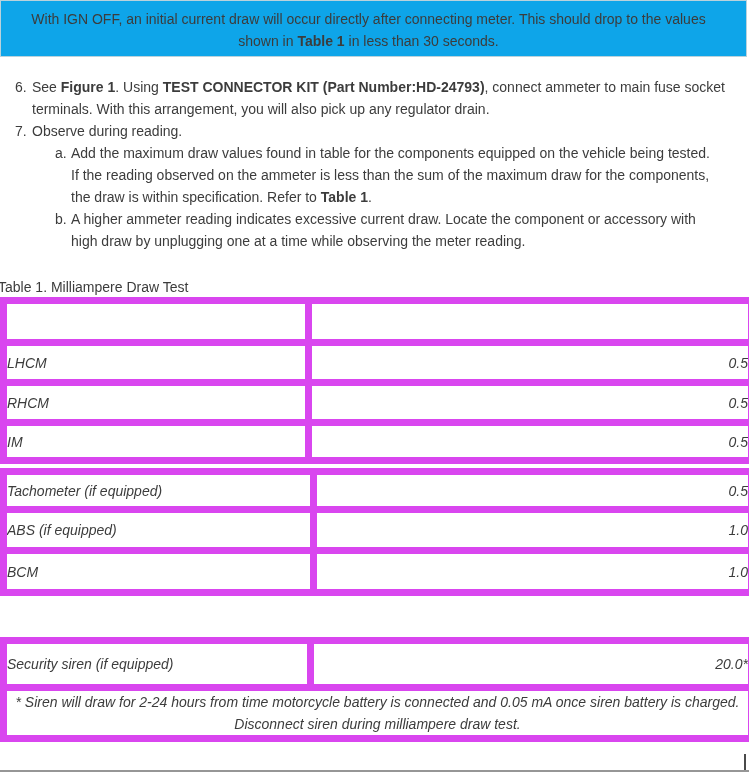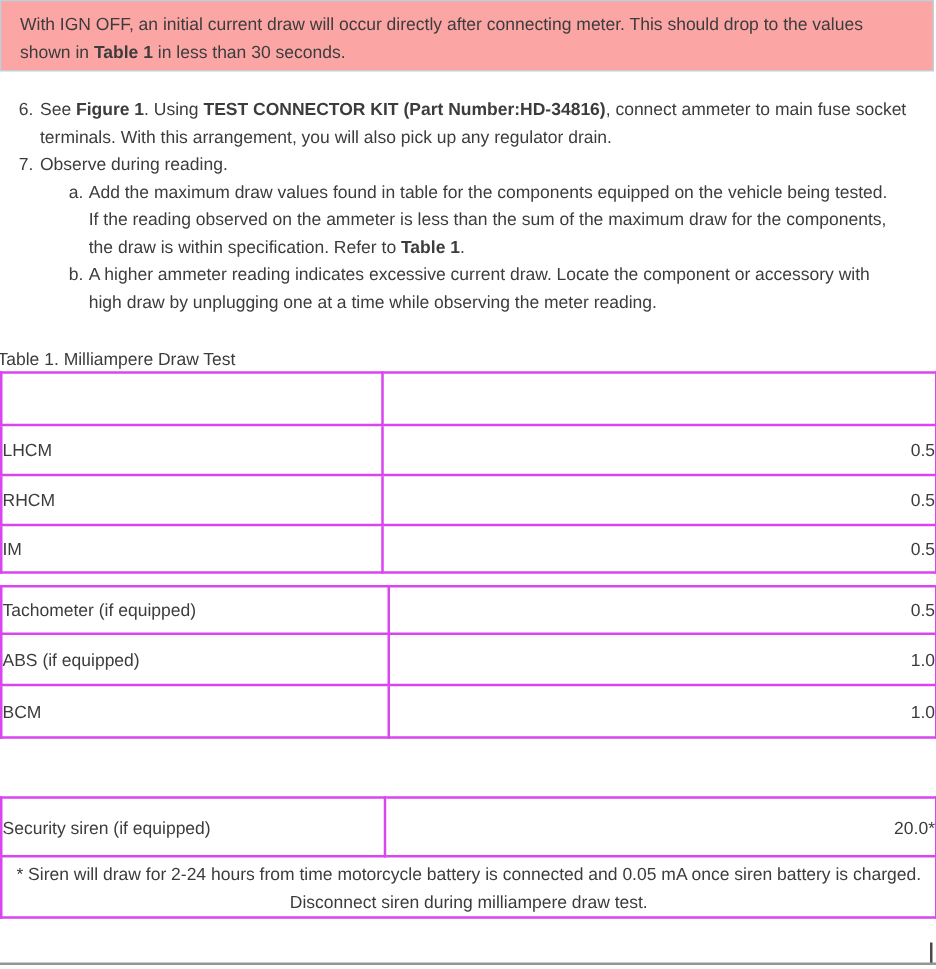--- a/index.html
+++ b/index.html
@@ -9,23 +9,23 @@
     color: #3c3c3c;
     -webkit-font-smoothing: antialiased;
   }
   .page { position: relative; width: 749px; height: 775px; }
 
   
   .note-box {
     position: absolute; top: 0; left: 0; width: 747px; height: 57px;
     box-sizing: border-box;
     border: 1px solid #b9d2dc;
-    background: #fca5a5;
+    background: #0ea5e9;
     padding: 7px 25px 0 15px;
-    font-size: 14px; line-height: 22px;
+    font-size: 14px; line-height: 22px; text-align: center;
   }
 
   .b { font-weight: bold; }
 
   
   .steps {
     position: absolute; top: 76px; left: 15px; width: 732px;
     font-size: 14px; line-height: 22px;
   }
   .step { display: flex; align-items: flex-start; }
@@ -40,23 +40,24 @@
     font-size: 14px; line-height: 18px; color: #3c3c3c;
   }
 
   
   table.tbl {
     position: absolute; left: 0; width: 748px;
     border-collapse: collapse; table-layout: fixed;
     font-size: 14px; color: #3c3c3c;
   }
   table.tbl td {
-    border: 2px solid #d946ef;
+    border: 7px solid #d946ef;
     padding: 0; vertical-align: middle;
     overflow: hidden;
+    font-style: italic;
   }
   td.lab { text-align: left; padding-left: 9px; }
   td.val { text-align: right; }
   #tbl1 { top: 297px; }
   #tbl2 { top: 468px; }
   #tbl3 { top: 637px; }
   td.footnote-cell {
     line-height: 22px; padding: 7px 24px 0 9px;
     vertical-align: top; text-align: center;
   }
@@ -75,21 +76,21 @@
 <body>
 
 <div class="page">
 
   <div class="note-box"><span>With IGN OFF, an initial current draw will occur directly after connecting meter. This should drop to the values shown in </span><span class="b">Table 1</span><span> in less than 30 seconds.</span></div>
 
   <div class="steps">
 
     <div class="step">
       <span class="num">6.</span>
-      <div class="txt" style="width:708px"><span>See </span><span class="b">Figure 1</span><span>. Using </span><span class="b">TEST CONNECTOR KIT (Part Number:HD-34816)</span><span>, connect ammeter to main fuse socket terminals. With this arrangement, you will also pick up any regulator drain.</span></div>
+      <div class="txt" style="width:708px"><span>See </span><span class="b">Figure 1</span><span>. Using </span><span class="b">TEST CONNECTOR KIT (Part Number:HD-24793)</span><span>, connect ammeter to main fuse socket terminals. With this arrangement, you will also pick up any regulator drain.</span></div>
     </div>
 
     <div class="step">
       <span class="num">7.</span>
       <div class="txt">Observe during reading.</div>
     </div>
 
     <div class="substeps">
       <div class="step">
         <span class="num">a.</span>

